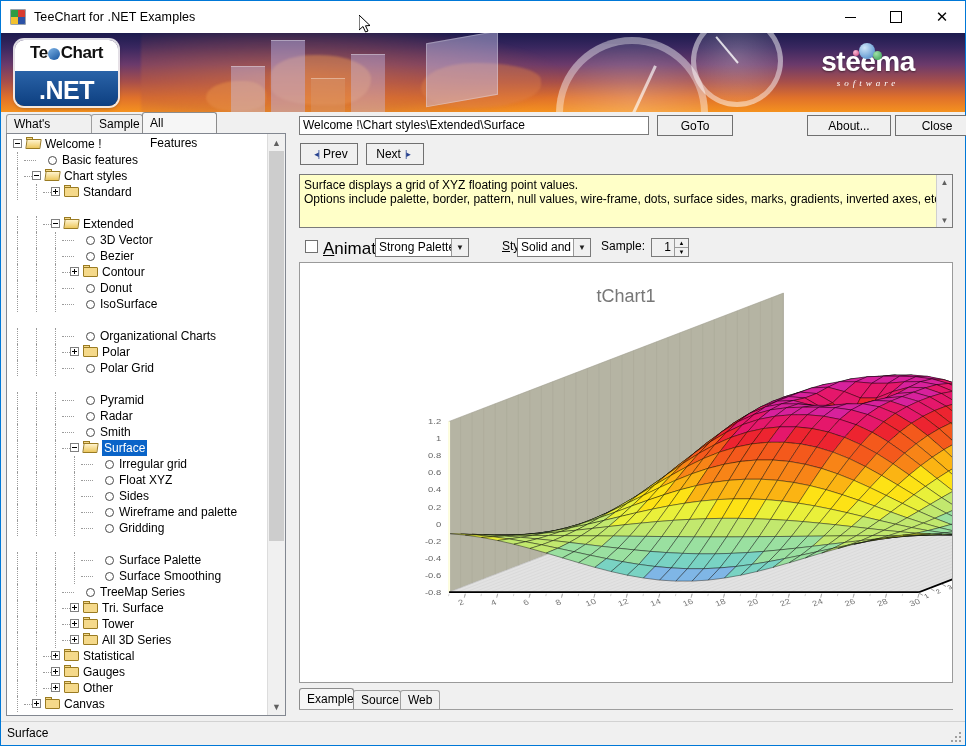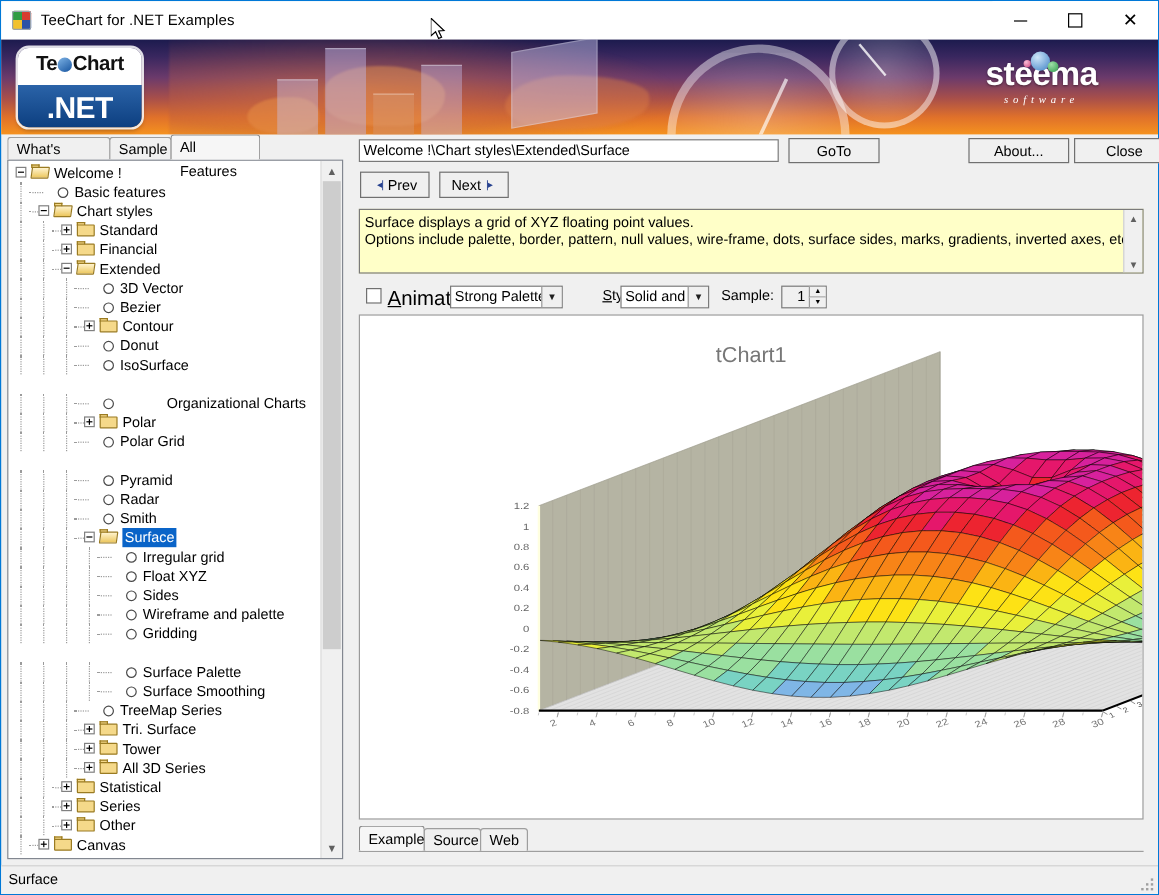--- a/index.html
+++ b/index.html
@@ -297,31 +297,20 @@
               <div class="dline" style="left: 10px; top: 0px; height: 16px;"></div>
               <div class="dline" style="left: 29px; top: 0px; height: 16px;"></div>
               <div class="hline" style="left: 36px; top: 8px; width: 12px;"></div>
               <div class="pm plus" style="left: 44px;"></div>
               <div class="folder" style="left: 57px;">
                 <b></b>
                 <i></i>
               </div>
               <span class="lbl" style="left: 76px;">Standard</span>
             </div>
-            <div class="node" style="top: 64px; position: absolute; left: 0px; right: 0px;">
-              <div class="dline" style="left: 10px; top: 0px; height: 16px;"></div>
-              <div class="dline" style="left: 29px; top: 0px; height: 16px;"></div>
-              <div class="hline" style="left: 36px; top: 8px; width: 12px;"></div>
-              <div class="pm plus" style="left: 44px;"></div>
-              <div class="folder" style="left: 57px;">
-                <b></b>
-                <i></i>
-              </div>
-              <span class="lbl" style="left: 76px;">Financial</span>
-            </div>
             <div class="node" style="top: 80px; position: absolute; left: 0px; right: 0px;">
               <div class="dline" style="left: 10px; top: 0px; height: 16px;"></div>
               <div class="dline" style="left: 29px; top: 0px; height: 16px;"></div>
               <div class="hline" style="left: 36px; top: 8px; width: 12px;"></div>
               <div class="pm" style="left: 44px;"></div>
               <div class="folder open" style="left: 57px;">
                 <b></b>
                 <i></i>
               </div>
               <span class="lbl" style="left: 76px;">Extended</span>
@@ -369,21 +358,21 @@
               <div class="hline" style="left: 55px; top: 8px; width: 12px;"></div>
               <div class="dot" style="left: 79px;"></div>
               <span class="lbl" style="left: 93px;">IsoSurface</span>
             </div>
             <div class="node" style="top: 192px; position: absolute; left: 0px; right: 0px;">
               <div class="dline" style="left: 10px; top: 0px; height: 16px;"></div>
               <div class="dline" style="left: 29px; top: 0px; height: 16px;"></div>
               <div class="dline" style="left: 48px; top: 0px; height: 16px;"></div>
               <div class="hline" style="left: 55px; top: 8px; width: 12px;"></div>
               <div class="dot" style="left: 79px;"></div>
-              <span class="lbl" style="left: 93px; margin-left: 39px;">Organizational Charts</span>
+              <span class="lbl" style="left: 93px;">Organizational Charts</span>
             </div>
             <div class="node" style="top: 208px; position: absolute; left: 0px; right: 0px;">
               <div class="dline" style="left: 10px; top: 0px; height: 16px;"></div>
               <div class="dline" style="left: 29px; top: 0px; height: 16px;"></div>
               <div class="dline" style="left: 48px; top: 0px; height: 16px;"></div>
               <div class="hline" style="left: 55px; top: 8px; width: 12px;"></div>
               <div class="pm plus" style="left: 63px;"></div>
               <div class="folder" style="left: 76px;">
                 <b></b>
                 <i></i>
@@ -554,21 +543,21 @@
             </div>
             <div class="node" style="top: 528px; position: absolute; left: 0px; right: 0px;">
               <div class="dline" style="left: 10px; top: 0px; height: 16px;"></div>
               <div class="dline" style="left: 29px; top: 0px; height: 16px;"></div>
               <div class="hline" style="left: 36px; top: 8px; width: 12px;"></div>
               <div class="pm plus" style="left: 44px;"></div>
               <div class="folder" style="left: 57px;">
                 <b></b>
                 <i></i>
               </div>
-              <span class="lbl" style="left: 76px;">Series</span>
+              <span class="lbl" style="left: 76px;">Gauges</span>
             </div>
             <div class="node" style="top: 544px; position: absolute; left: 0px; right: 0px;">
               <div class="dline" style="left: 10px; top: 0px; height: 16px;"></div>
               <div class="dline" style="left: 29px; top: 0px; height: 16px;"></div>
               <div class="hline" style="left: 36px; top: 8px; width: 12px;"></div>
               <div class="pm plus" style="left: 44px;"></div>
               <div class="folder" style="left: 57px;">
                 <b></b>
                 <i></i>
               </div>

